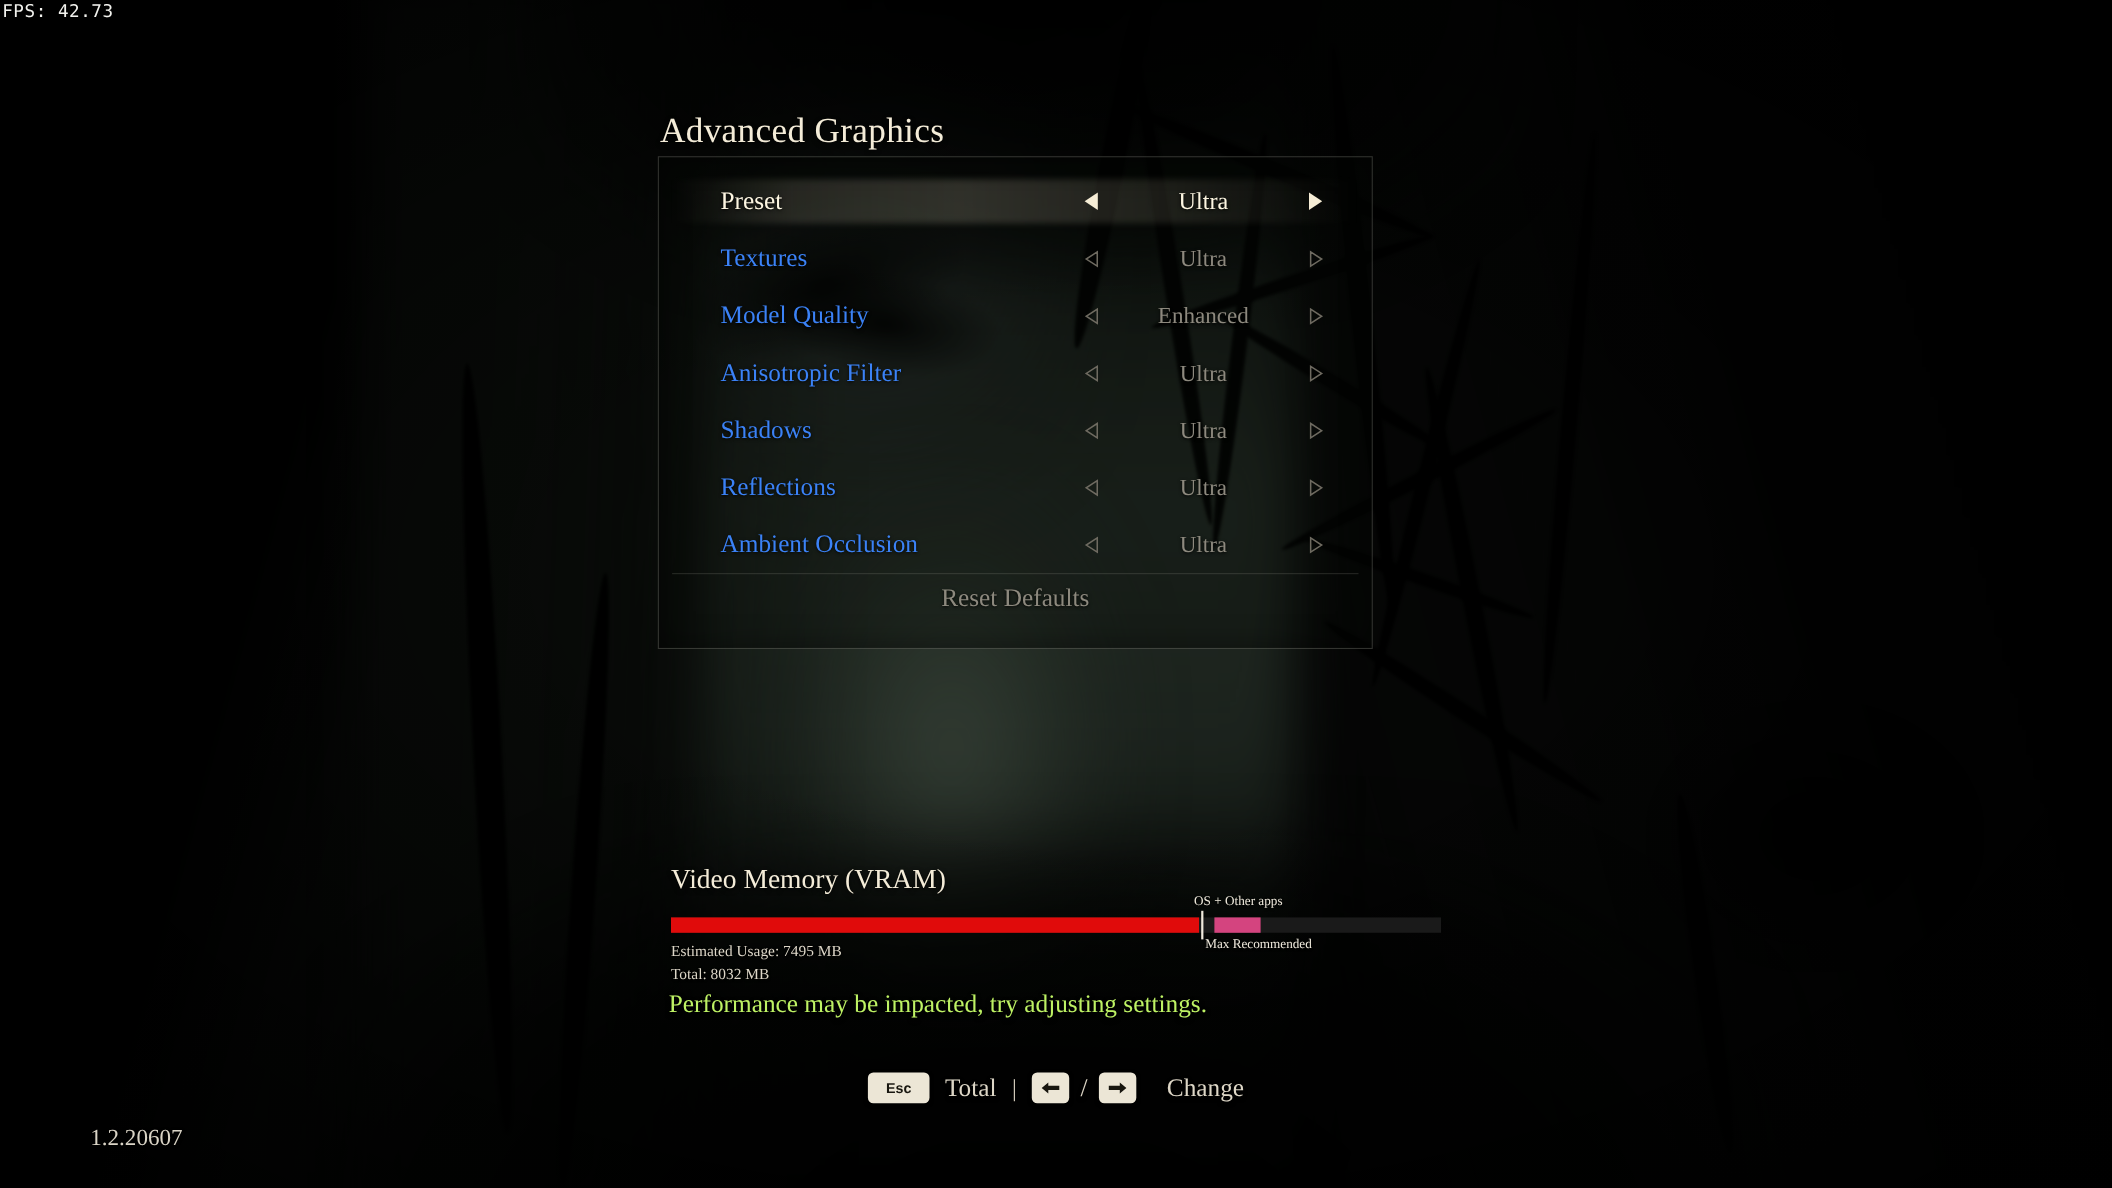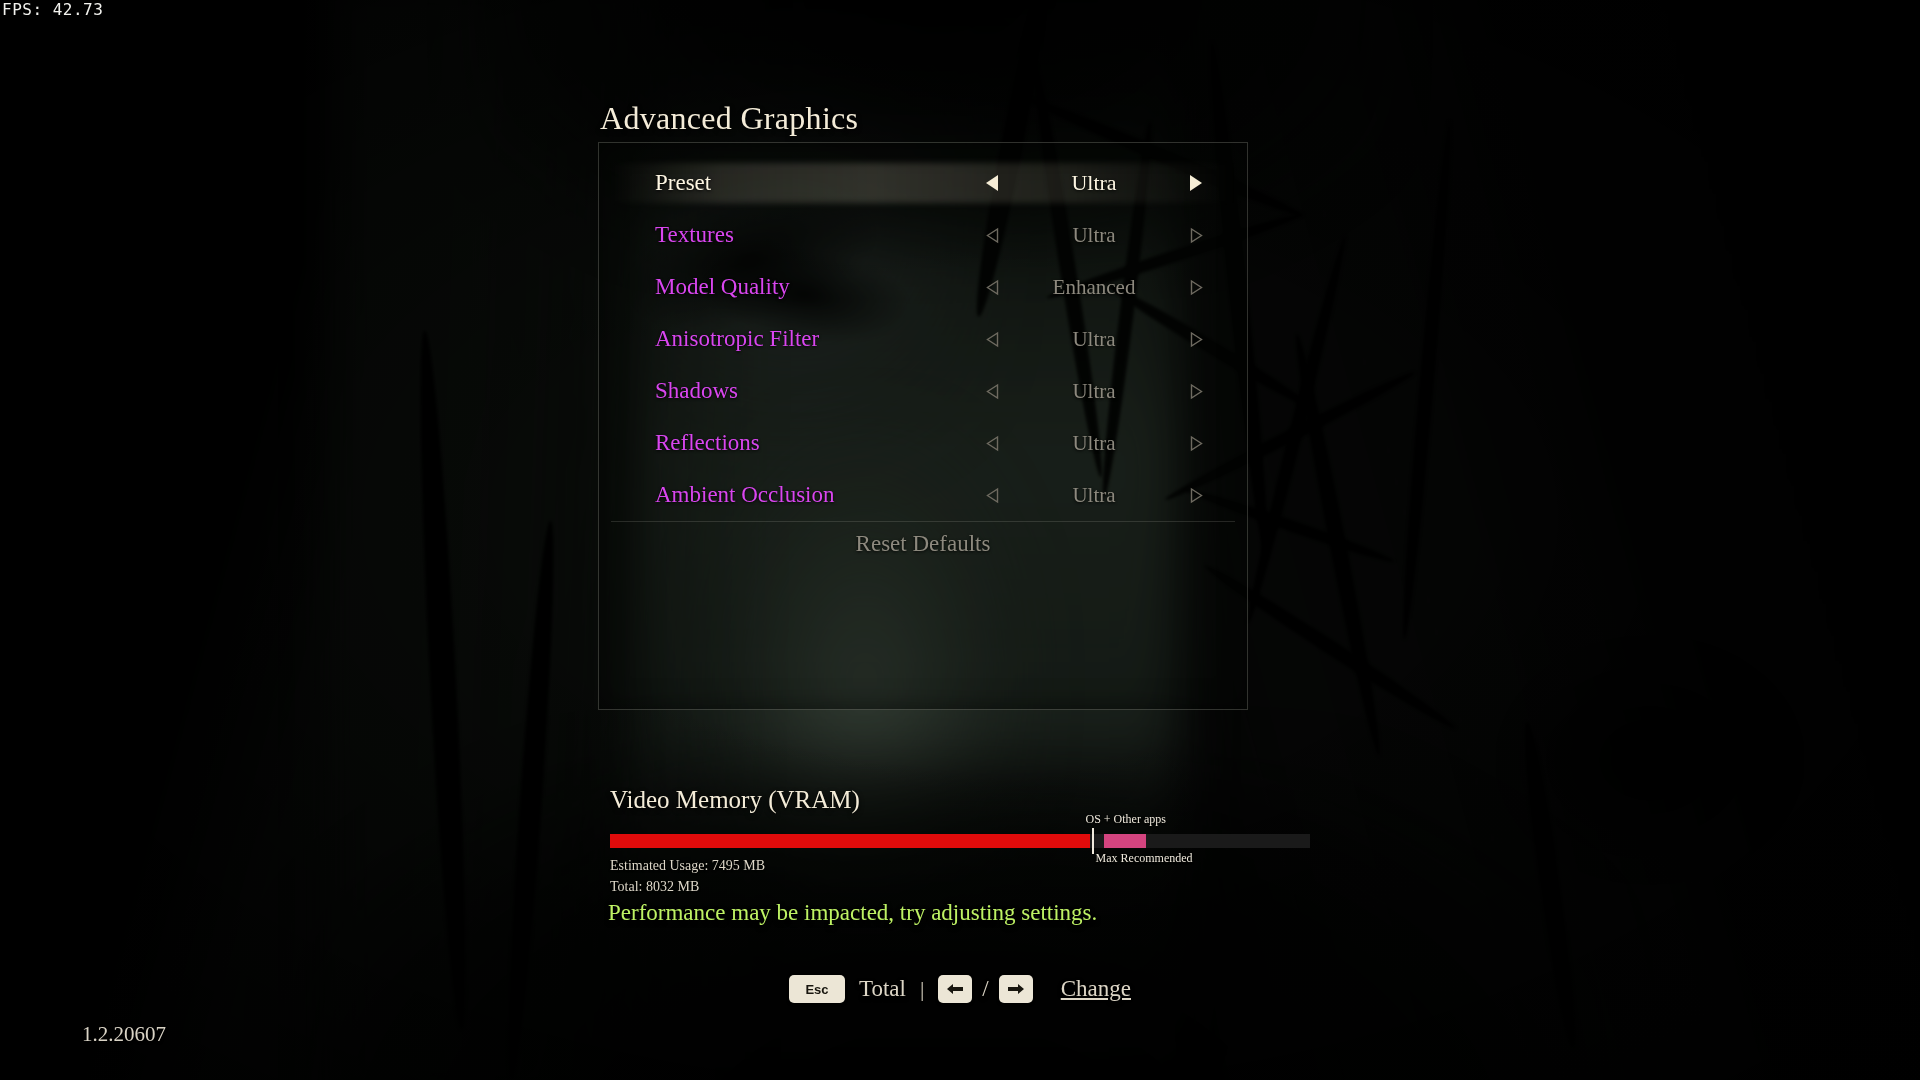--- a/index.html
+++ b/index.html
@@ -92,21 +92,21 @@
 
   
   #title {
     position:absolute; left:600px; top:100px;
     font-size:32px; color:#f4ecd8; letter-spacing:0.3px;
     text-shadow:0 2px 5px rgba(0,0,0,0.9);
   }
 
   
   #panel {
-    position:absolute; left:598px; top:142px; width:650px; height:568px;
+    position:absolute; left:598px; top:142px; width:650px; height:448px;
     border:1px solid rgba(180,180,170,0.26);
     background:rgba(8,9,8,0.30);
     box-shadow:0 0 28px rgba(0,0,0,0.45) inset;
   }
   .rows { position:absolute; left:0; top:14px; width:100%; }
 
   .row {
     position:relative;
     height:52px;
     display:flex; align-items:center;
@@ -118,21 +118,21 @@
         rgba(255,243,210,0.13) 18%,
         rgba(255,246,216,0.17) 42%,
         rgba(255,243,210,0.10) 72%,
         rgba(255,240,205,0.0) 100%);
     filter:blur(3px);
     pointer-events:none;
   }
   .row-label {
     position:absolute; left:56px;
     font-size:23px;
-    color:#d946ef;
+    color:#3b82f6;
     text-shadow:0 1px 3px rgba(0,0,0,0.9);
     white-space:nowrap;
   }
   .row.selected .row-label { color:#fdf6e2; }
 
   .row-ctrl {
     position:absolute; left:380px; width:230px;
     display:flex; align-items:center; justify-content:space-between;font-family:Liberation Serif, serif;
   }
   .row-value {
@@ -403,16 +403,16 @@
     <svg width="20" height="16" viewBox="0 0 20 16" aria-hidden="true">
       <path d="M2 8 L8 3 L8 6 L18 6 L18 10 L8 10 L8 13 Z" fill="#18160f"></path>
     </svg>
   </div>
   <span class="foot-text" style="margin:0 10px;">/</span>
   <div class="key key-arrow">
     <svg width="20" height="16" viewBox="0 0 20 16" aria-hidden="true">
       <path d="M18 8 L12 3 L12 6 L2 6 L2 10 L12 10 L12 13 Z" fill="#18160f"></path>
     </svg>
   </div>
-  <span class="foot-text" style="margin-left:28px;text-decoration:underline;">Change</span>
+  <span class="foot-text" style="margin-left:28px;">Change</span>
 </div>
 
 <div id="version">1.2.20607</div>
 
 </body></html>

